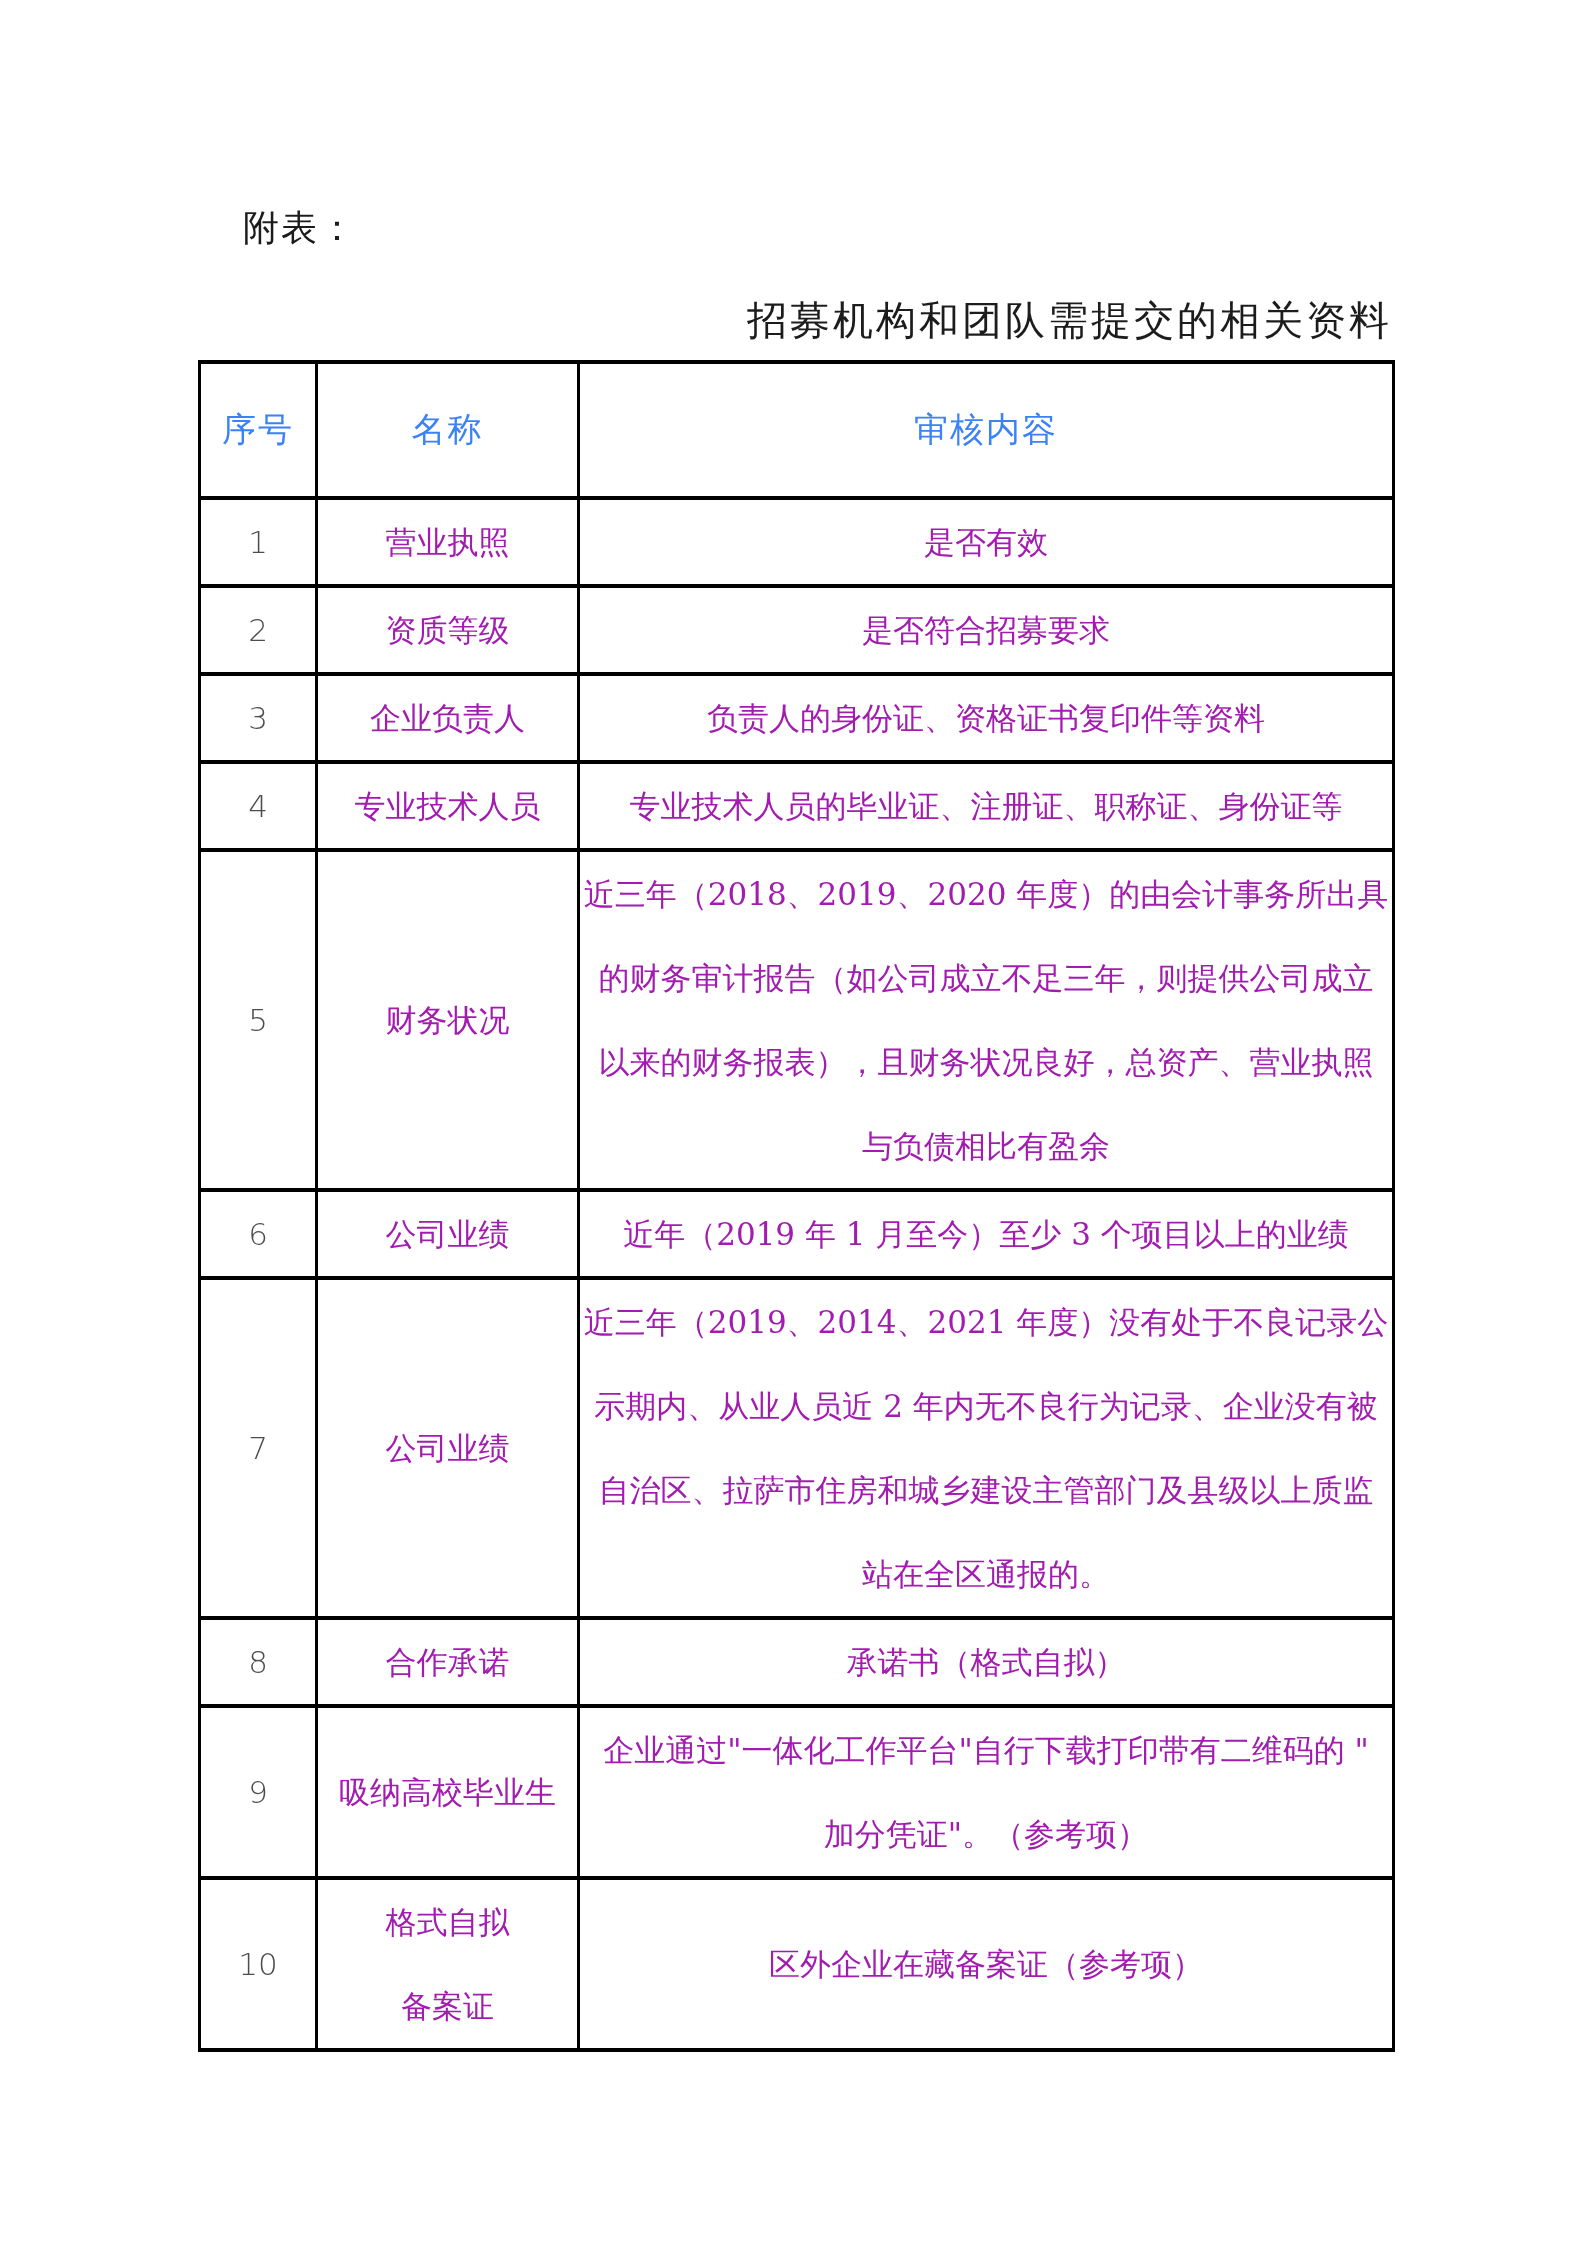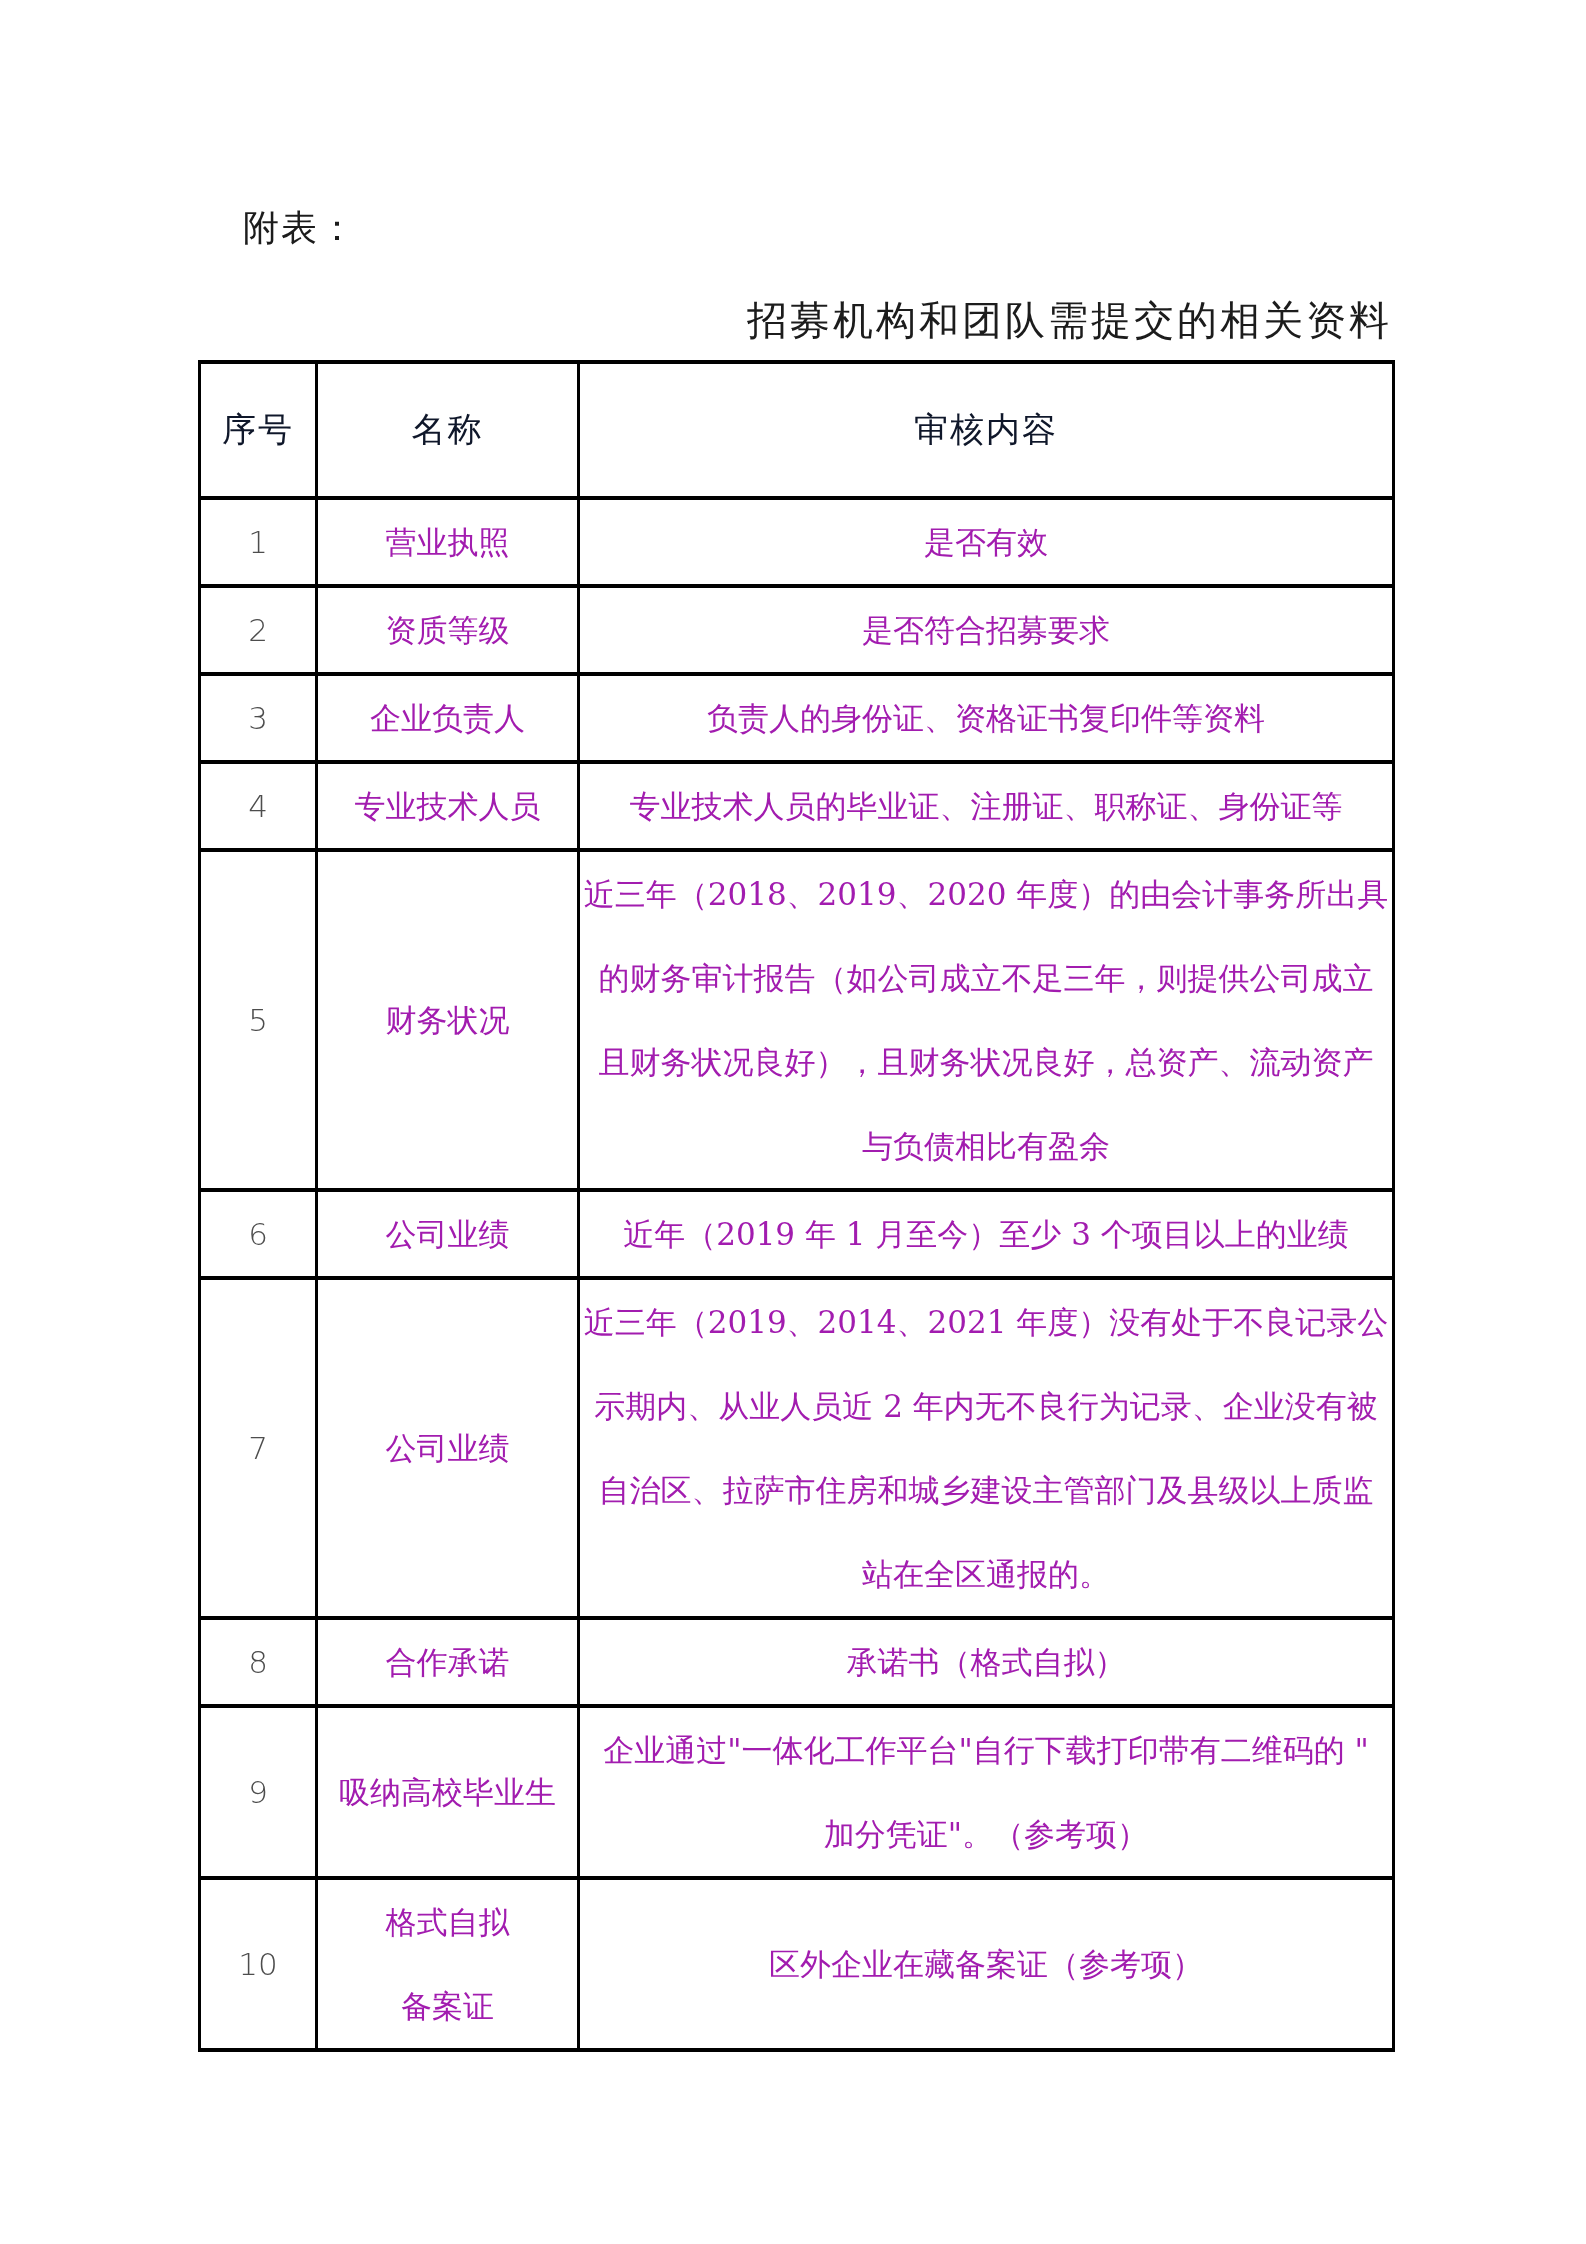--- a/index.html
+++ b/index.html
@@ -48,21 +48,21 @@
     border-top:4px solid #000;
     border-bottom:4px solid #000;
     padding:0;
     text-align:center;
     vertical-align:middle;
     overflow:hidden;
   }
   table.materials th{
     font-weight:normal;
     font-size:34px;
-    color:#0f172a;
+    color:#3b82f6;
     letter-spacing:2px;
     height:132px;
   }
   .col-no{width:117px;}
   .col-name{width:262px;}
   .col-content{width:815px;}
   td.no-cell{
     font-size:31px;
     color:#4d4d4d;
     font-family:"DejaVu Sans","Liberation Sans",sans-serif;
@@ -149,21 +149,21 @@
         <tr style="height: 330px;">
           <td class="no-cell">
             <span class="cell-line">5</span>
           </td>
           <td class="name-cell">
             <span class="cell-line">财务状况</span>
           </td>
           <td class="content-cell">
             <span class="cell-line">近三年（2018、2019、2020 年度）的由会计事务所出具</span>
             <span class="cell-line">的财务审计报告（如公司成立不足三年，则提供公司成立</span>
-            <span class="cell-line">且财务状况良好），且财务状况良好，总资产、流动资产</span>
+            <span class="cell-line">以来的财务报表），且财务状况良好，总资产、营业执照</span>
             <span class="cell-line">与负债相比有盈余</span>
           </td>
         </tr>
         <tr style="height: 86px;">
           <td class="no-cell">
             <span class="cell-line">6</span>
           </td>
           <td class="name-cell">
             <span class="cell-line">公司业绩</span>
           </td>

